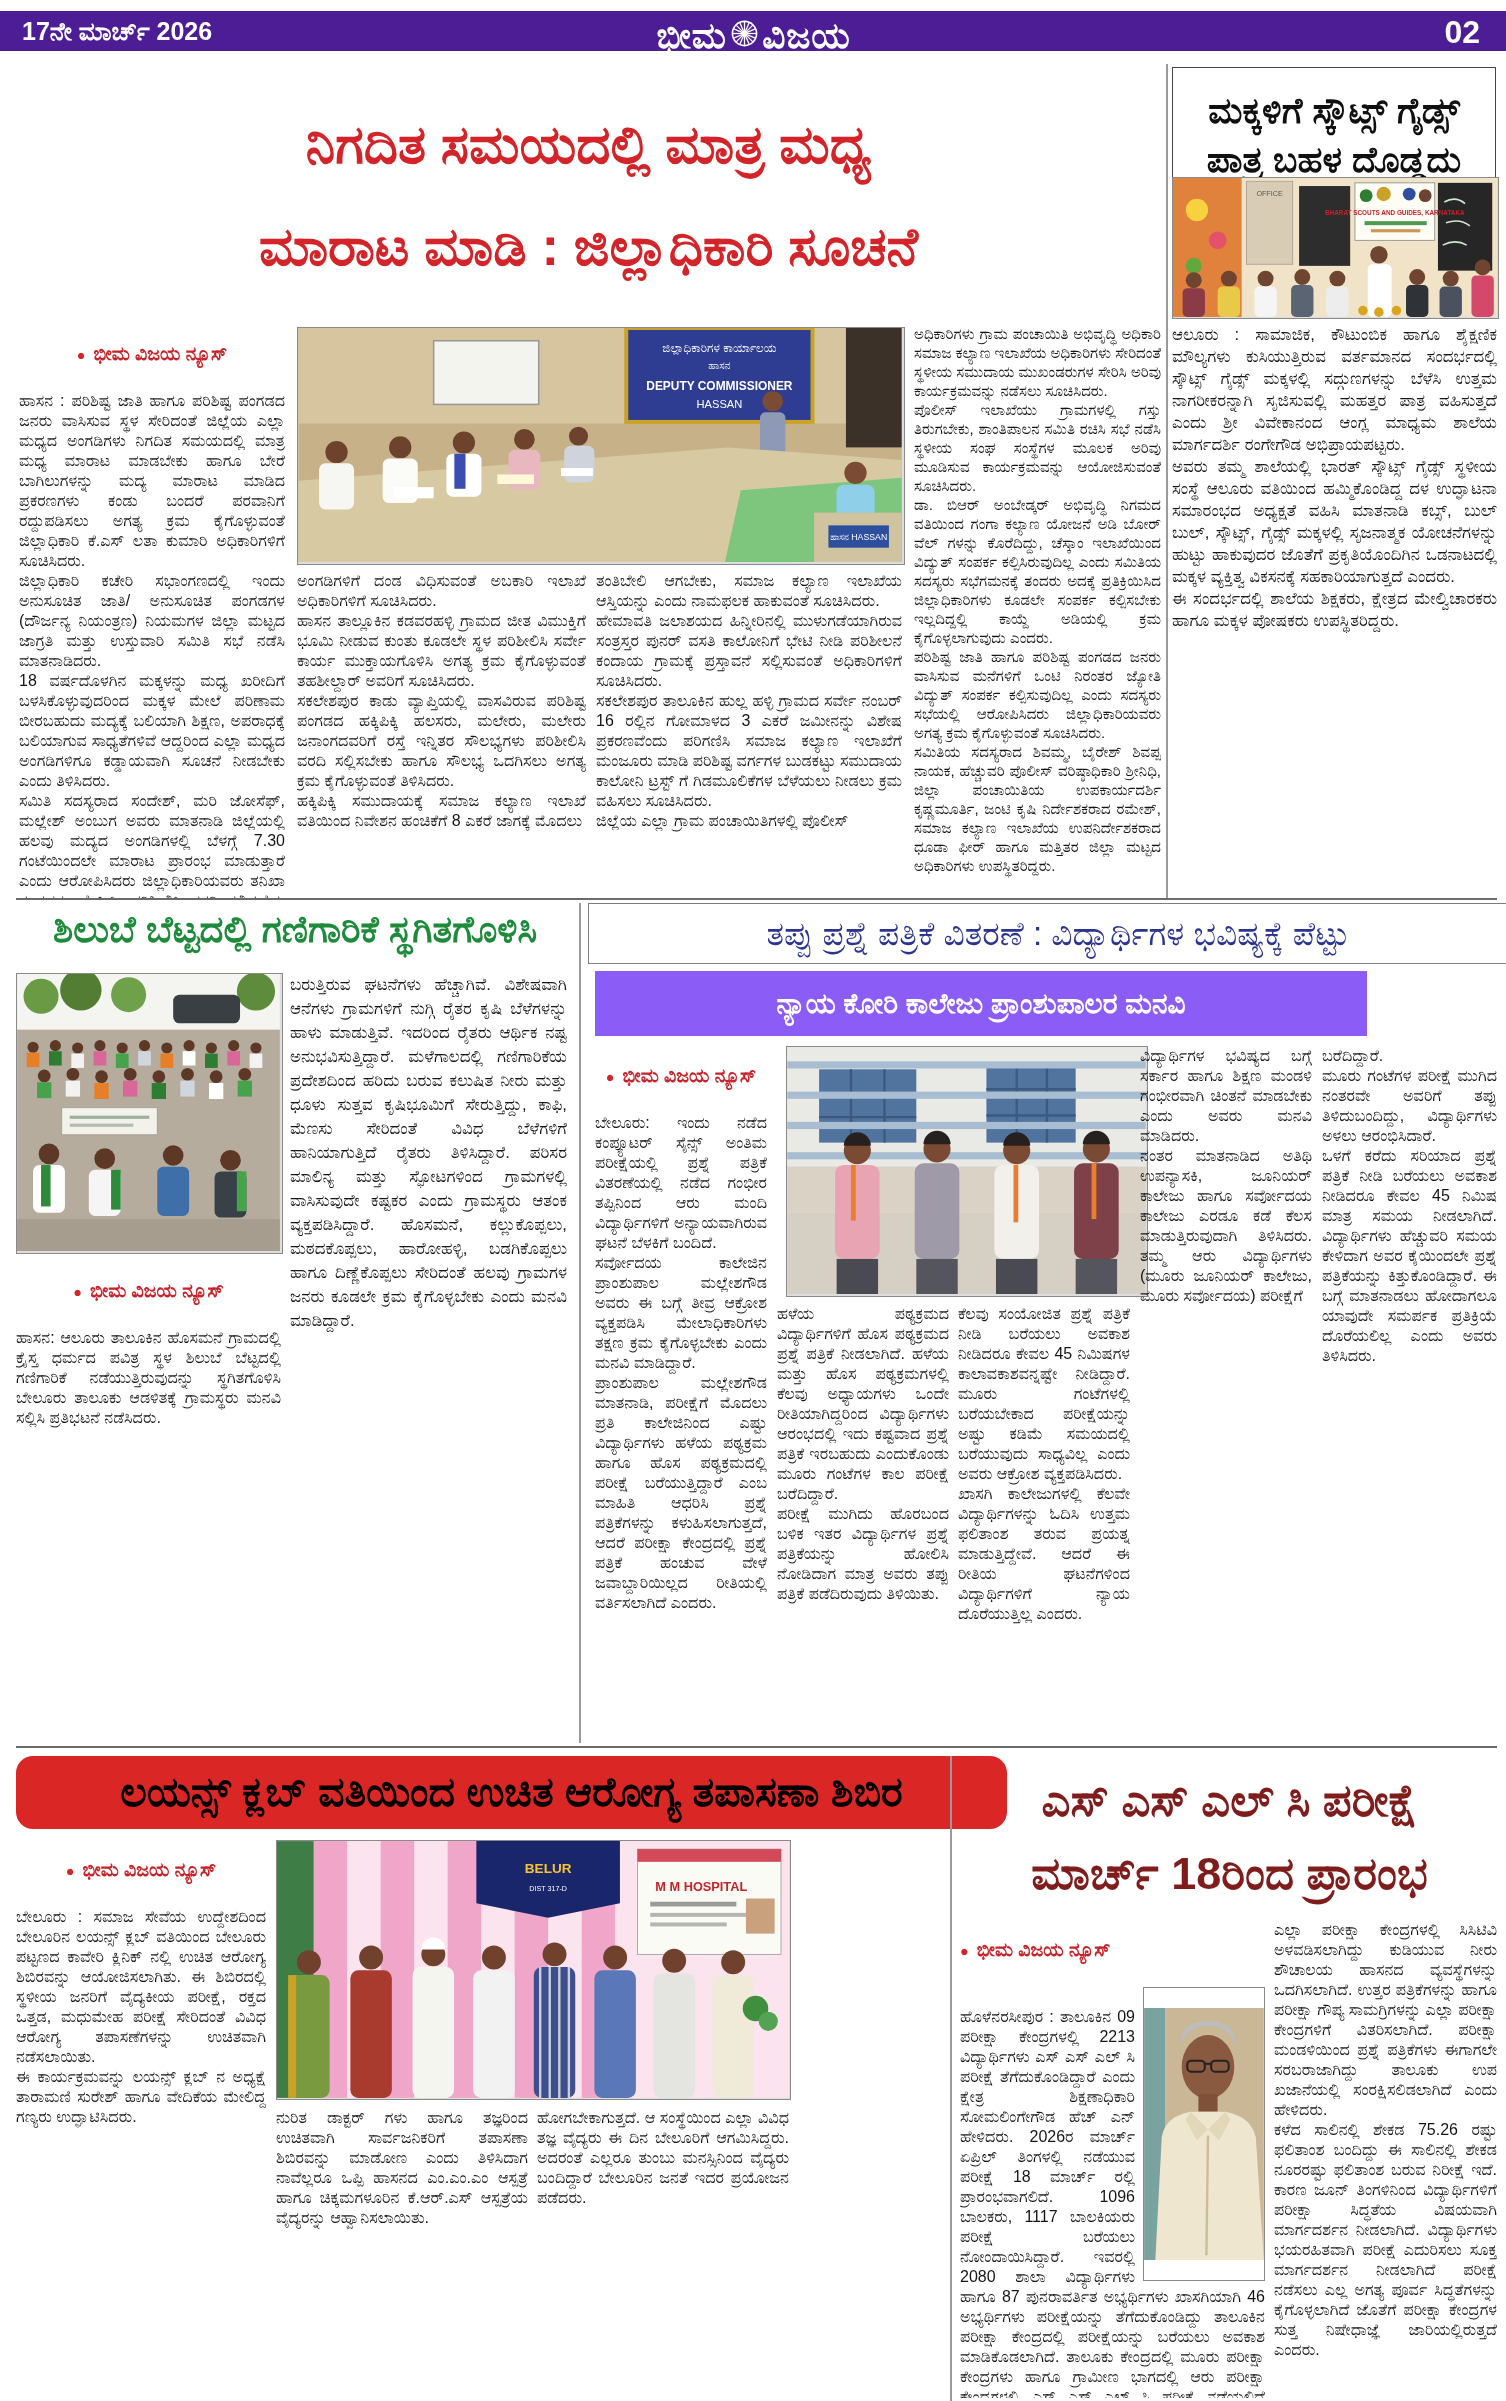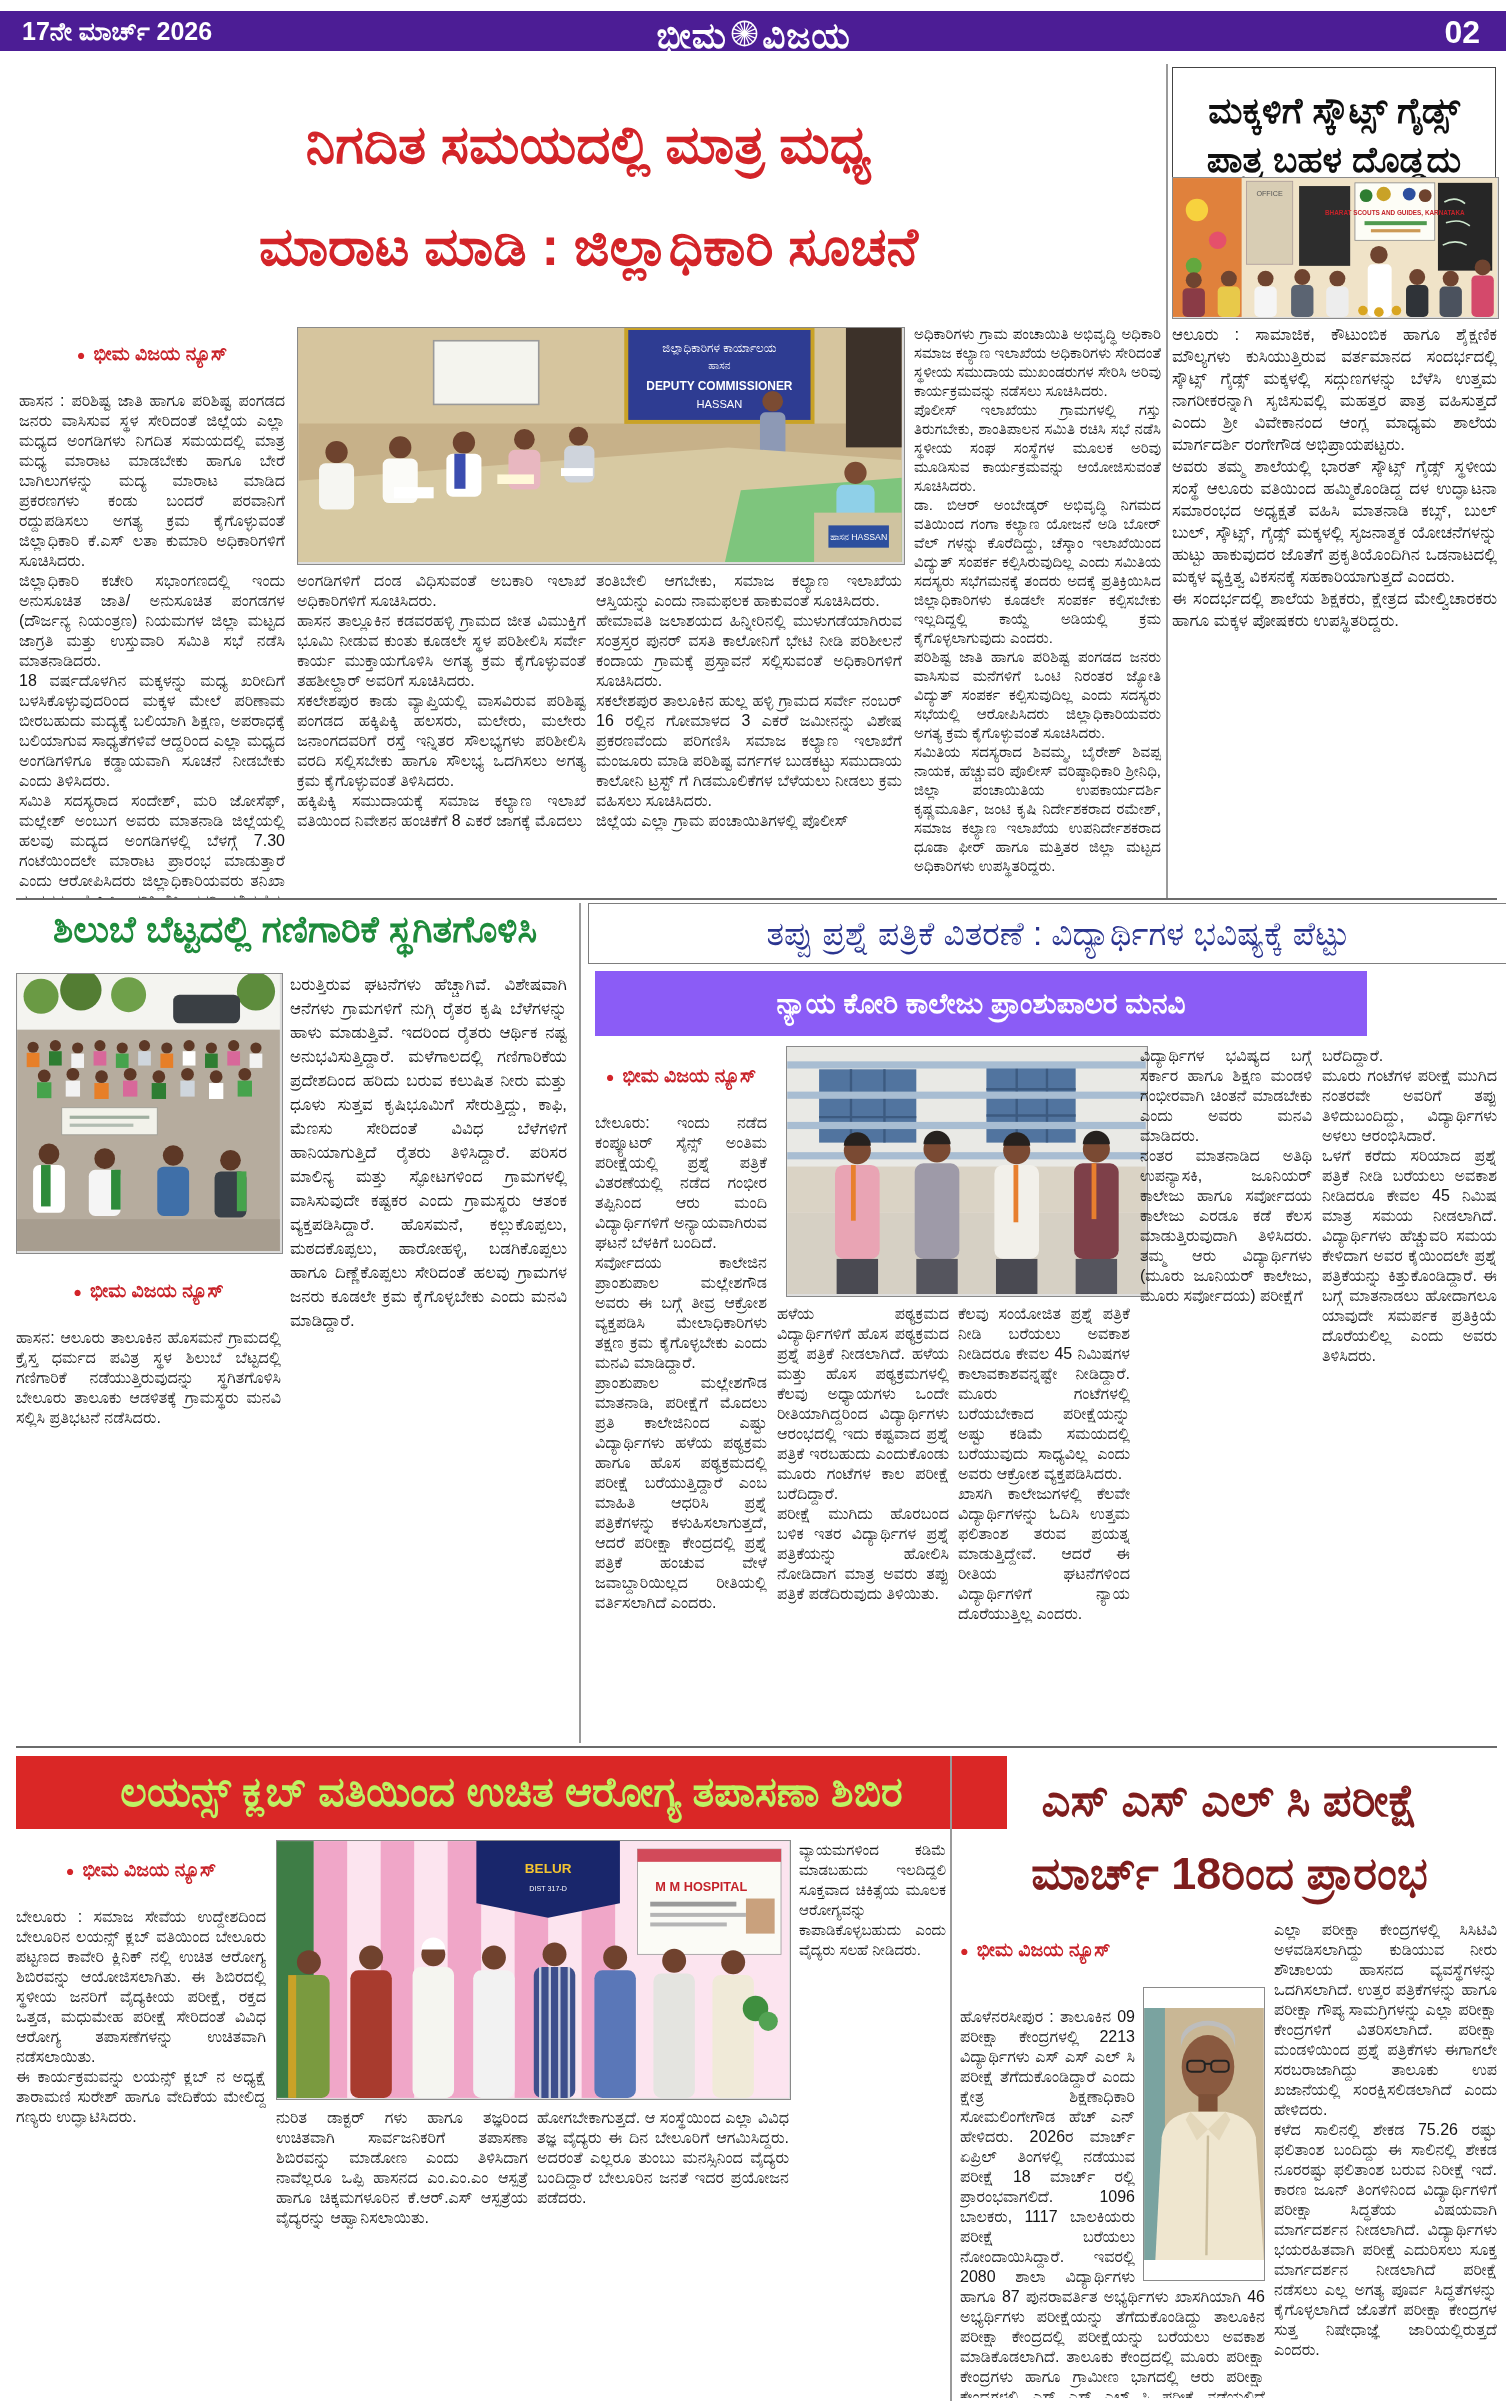--- a/index.html
+++ b/index.html
@@ -26,21 +26,21 @@
   .hl-scouts{position:absolute;left:1172px;top:67px;width:322px;height:102px;border:0.8px solid #444;
              text-align:center;color:#101010;font-size:36px;font-weight:800;line-height:49px;
              white-space:pre-line;padding-top:18px;}
   .hl-green{position:absolute;left:16px;top:909px;width:558px;text-align:center;color:#1e8b3b;
             font-size:37px;font-weight:800;}
   .hl-blue-box{position:absolute;left:588px;top:903px;width:906px;height:59px;border:1.6px solid #7d7d7d;
                text-align:center;color:#2b3590;font-size:33px;font-weight:400;line-height:59px;padding-left:16px;}
   .banner-brown{position:absolute;left:595px;top:971px;width:772px;height:65px;background:#8b5cf6;
                 color:#fff;text-align:center;font-size:28px;font-weight:800;line-height:65px;}
   .banner-red{position:absolute;left:16px;top:1756px;width:991px;height:73px;background:#da2726;
-              color:#bef264;text-align:center;font-size:41px;font-weight:800;line-height:73px;}
+              color:#000000;text-align:center;font-size:41px;font-weight:800;line-height:73px;border-radius:17px;}
   .hl-sslc{position:absolute;left:960px;top:1764px;width:539px;text-align:center;color:#7f1d1d;
            font-size:45px;font-weight:700;line-height:73px;white-space:pre-line;}
   .float-photo{float:right;margin:0 0 4.8px 8px;border:0.8px solid #8a8a8a;}
 </style>
 </head>
 <body>
 
 <div id="page">
 
   <div class="topbar">
@@ -360,21 +360,20 @@
         <rect x="472" y="166" width="52" height="156" rx="10" fill="#e4e4e0"></rect>
       <circle cx="572" cy="152" r="15" fill="#70422e"></circle>
         <rect x="546" y="168" width="52" height="154" rx="10" fill="#f0ead8"></rect>
       <circle cx="600" cy="210" r="16" fill="#3f8f3f"></circle>
         <circle cx="616" cy="226" r="12" fill="#53a353"></circle>
     </svg>
   </div>
 
   <div class="col" style="left:537px;top:2108px;width:252px;height:287px;">ಹೋಗಬೇಕಾಗುತ್ತದೆ. ಆ ಸಂಸ್ಥೆಯಿಂದ ಎಲ್ಲಾ ವಿವಿಧ ತಜ್ಞ ವೈದ್ಯರು ಈ ದಿನ ಬೇಲೂರಿಗೆ ಆಗಮಿಸಿದ್ದರು. ಅದರಂತೆ ಎಲ್ಲರೂ ತುಂಬು ಮನಸ್ಸಿನಿಂದ ವೈದ್ಯರು ಬಂದಿದ್ದಾರೆ ಬೇಲೂರಿನ ಜನತೆ ಇದರ ಪ್ರಯೋಜನ ಪಡೆದರು.</div>
   <div class="col" style="left:276px;top:2108px;width:252px;height:287px;">ನುರಿತ ಡಾಕ್ಟರ್ ಗಳು ಹಾಗೂ ತಜ್ಞರಿಂದ ಉಚಿತವಾಗಿ ಸಾರ್ವಜನಿಕರಿಗೆ ತಪಾಸಣಾ ಶಿಬಿರವನ್ನು ಮಾಡೋಣ ಎಂದು ತಿಳಿಸಿದಾಗ ನಾವೆಲ್ಲರೂ ಒಪ್ಪಿ ಹಾಸನದ ಎಂ.ಎಂ.ಎಂ ಆಸ್ಪತ್ರೆ ಹಾಗೂ ಚಿಕ್ಕಮಗಳೂರಿನ ಕೆ.ಆರ್.ಎಸ್ ಆಸ್ಪತ್ರೆಯ ವೈದ್ಯರನ್ನು ಆಹ್ವಾನಿಸಲಾಯಿತು.</div>
-  <div class="col" style="left:799px;top:1840px;width:147px;height:555px;font-size:15px;line-height:20px;">ವ್ಯಾಯಮಗಳಿಂದ ಕಡಿಮೆ ಮಾಡಬಹುದು ಇಲದಿದ್ದಲಿ ಸೂಕ್ತವಾದ ಚಿಕಿತ್ಸೆಯ ಮೂಲಕ ಆರೋಗ್ಯವನ್ನು ಕಾಪಾಡಿಕೊಳ್ಳಬಹುದು ಎಂದು ವೈದ್ಯರು ಸಲಹೆ ನೀಡಿದರು.</div>
 
   <div class="vrule" style="left:950px;top:1756px;height:646px;"></div>
 
   <div class="hl-sslc">ಎಸ್ ಎಸ್ ಎಲ್ ಸಿ ಪರೀಕ್ಷೆ
 ಮಾರ್ಚ್ 18ರಿಂದ ಪ್ರಾರಂಭ</div>
 
   <div class="col" style="left:960px;top:1920px;width:305px;height:478px;">
     <div class="byline" style="text-align:left;"><span class="dot">●</span><span>ಭೀಮ ವಿಜಯ ನ್ಯೂಸ್</span></div>
     <span class="float-photo">
       <svg width="120" height="252" viewBox="0 0 150 316" style="display:block;">

